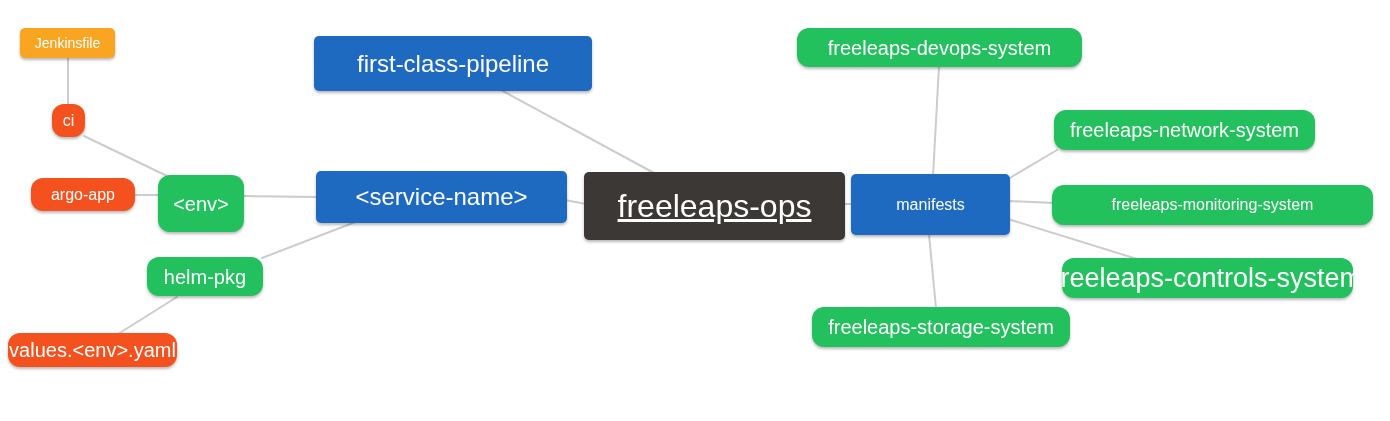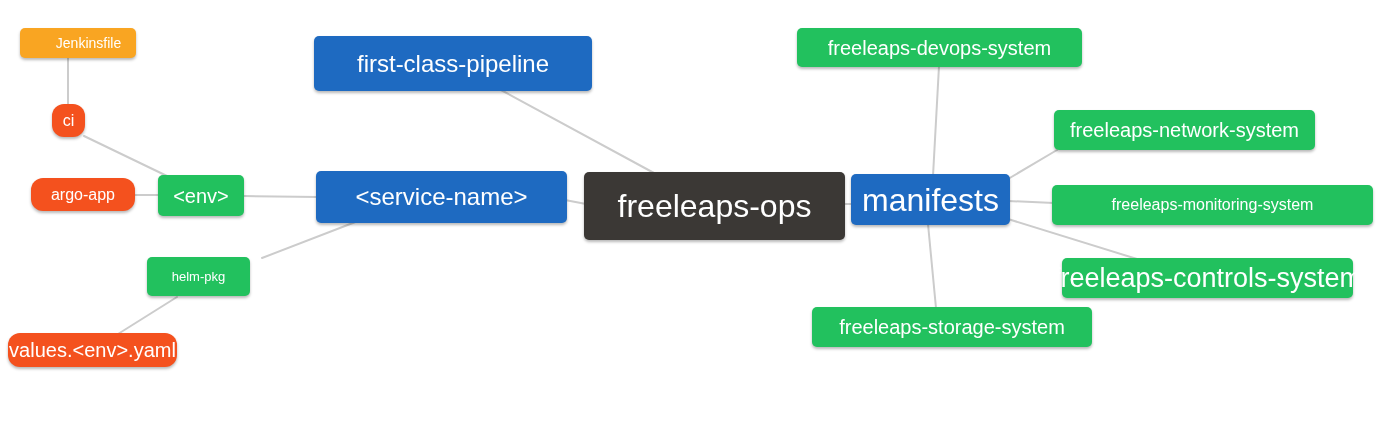--- a/index.html
+++ b/index.html
@@ -34,24 +34,24 @@
     justify-content: center;
     color: var(--text, #ffffff);
     white-space: nowrap;
     border-radius: 5px;
     box-shadow: 0 2px 3px rgba(0,0,0,0.28);
     cursor: pointer;
     line-height: 1;
     font-weight: 400;
   }
   .c-blue   { background: var(--blue,   #1e6ac1); }
-  .c-green  { background: var(--green,  #22c15e); }
+  .c-green  { background: var(--green,  #22c15e); border-radius: 12px; }
   .c-red    { background: var(--red,    #f4511e); border-radius: 12px; }
-  .c-orange { background: var(--orange, #f9a522); padding-left: 21px; }
-  .c-dark   { background: var(--dark,   #3b3835); }
+  .c-orange { background: var(--orange, #f9a522); }
+  .c-dark   { background: var(--dark,   #3b3835); text-decoration: underline; }
 </style>
 </head>
 <body>
 
 <div class="canvas">
 
   <svg class="edges" viewBox="0 0 1390 421" xmlns="http://www.w3.org/2000/svg">
     <line x1="68" y1="58" x2="68" y2="105"></line>
     <line x1="84" y1="136" x2="167" y2="176"></line>
     <line x1="122" y1="195" x2="160" y2="195"></line>
@@ -65,30 +65,30 @@
     <line x1="1008" y1="179" x2="1057" y2="150"></line>
     <line x1="1008" y1="201" x2="1054" y2="203"></line>
     <line x1="1008" y1="219" x2="1137" y2="259"></line>
     <line x1="928" y1="224" x2="936" y2="308"></line>
   </svg>
 
   <div class="node c-dark" style="left:584px;top:172px;width:261px;height:68px;font-size:32px">freeleaps-ops</div>
 
   <div class="node c-blue" style="left:314px;top:36px;width:278px;height:55px;font-size:24px">first-class-pipeline</div>
   <div class="node c-blue" style="left:316px;top:171px;width:251px;height:52px;font-size:24px">&lt;service-name&gt;</div>
-  <div class="node c-blue" style="left:851px;top:174px;width:159px;height:51px;font-size:32px">manifests</div>
+  <div class="node c-blue" style="left:851px;top:174px;width:159px;height:61px;font-size:16px">manifests</div>
 
-  <div class="node c-green" style="left:158px;top:175px;width:86px;height:41px;font-size:20px">&lt;env&gt;</div>
-  <div class="node c-green" style="left:147px;top:257px;width:103px;height:39px;font-size:13px">helm-pkg</div>
+  <div class="node c-green" style="left:158px;top:175px;width:86px;height:57px;font-size:20px">&lt;env&gt;</div>
+  <div class="node c-green" style="left:147px;top:257px;width:116px;height:39px;font-size:20px">helm-pkg</div>
 
   <div class="node c-red" style="left:52px;top:104px;width:33px;height:33px;font-size:16px">ci</div>
   <div class="node c-red" style="left:31px;top:178px;width:104px;height:33px;font-size:16px">argo-app</div>
   <div class="node c-red" style="left:8px;top:333px;width:169px;height:34px;font-size:20px">values.&lt;env&gt;.yaml</div>
 
   <div class="node c-orange" style="left:20px;top:28px;width:95px;height:30px;font-size:14px">Jenkinsfile</div>
 
   <div class="node c-green" style="left:797px;top:28px;width:285px;height:39px;font-size:20px">freeleaps-devops-system</div>
   <div class="node c-green" style="left:1054px;top:110px;width:261px;height:40px;font-size:20px">freeleaps-network-system</div>
   <div class="node c-green" style="left:1052px;top:185px;width:321px;height:40px;font-size:16px">freeleaps-monitoring-system</div>
   <div class="node c-green" style="left:1062px;top:258px;width:291px;height:40px;font-size:27px">freeleaps-controls-system</div>
-  <div class="node c-green" style="left:812px;top:307px;width:280px;height:40px;font-size:20px">freeleaps-storage-system</div>
+  <div class="node c-green" style="left:812px;top:307px;width:258px;height:40px;font-size:20px">freeleaps-storage-system</div>
 
 </div>
 
 </body></html>

